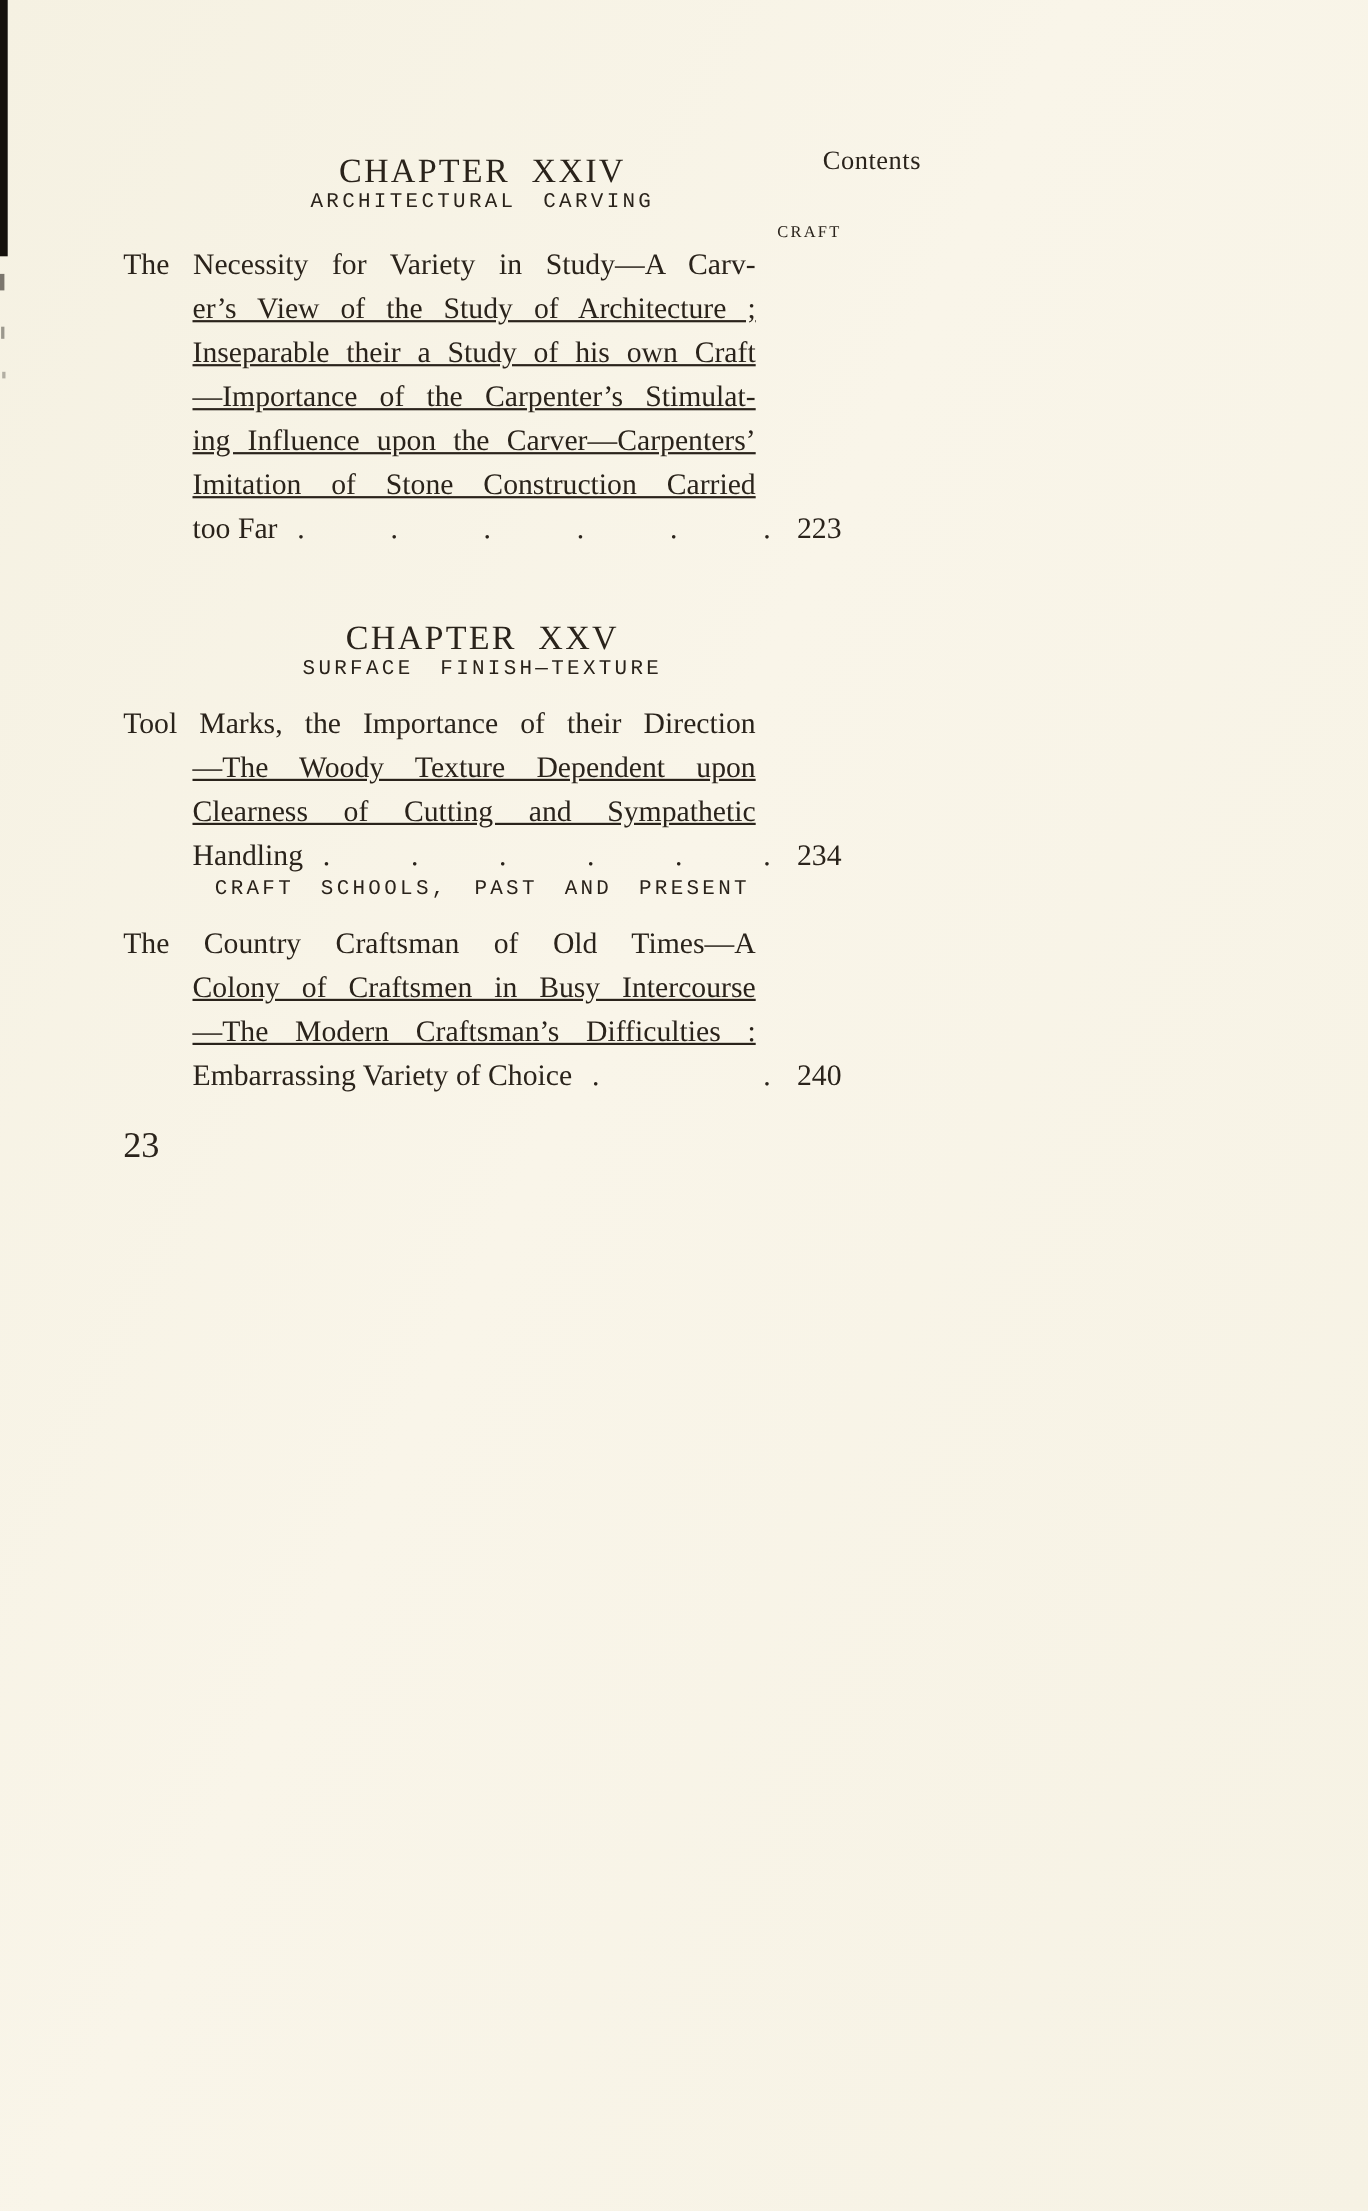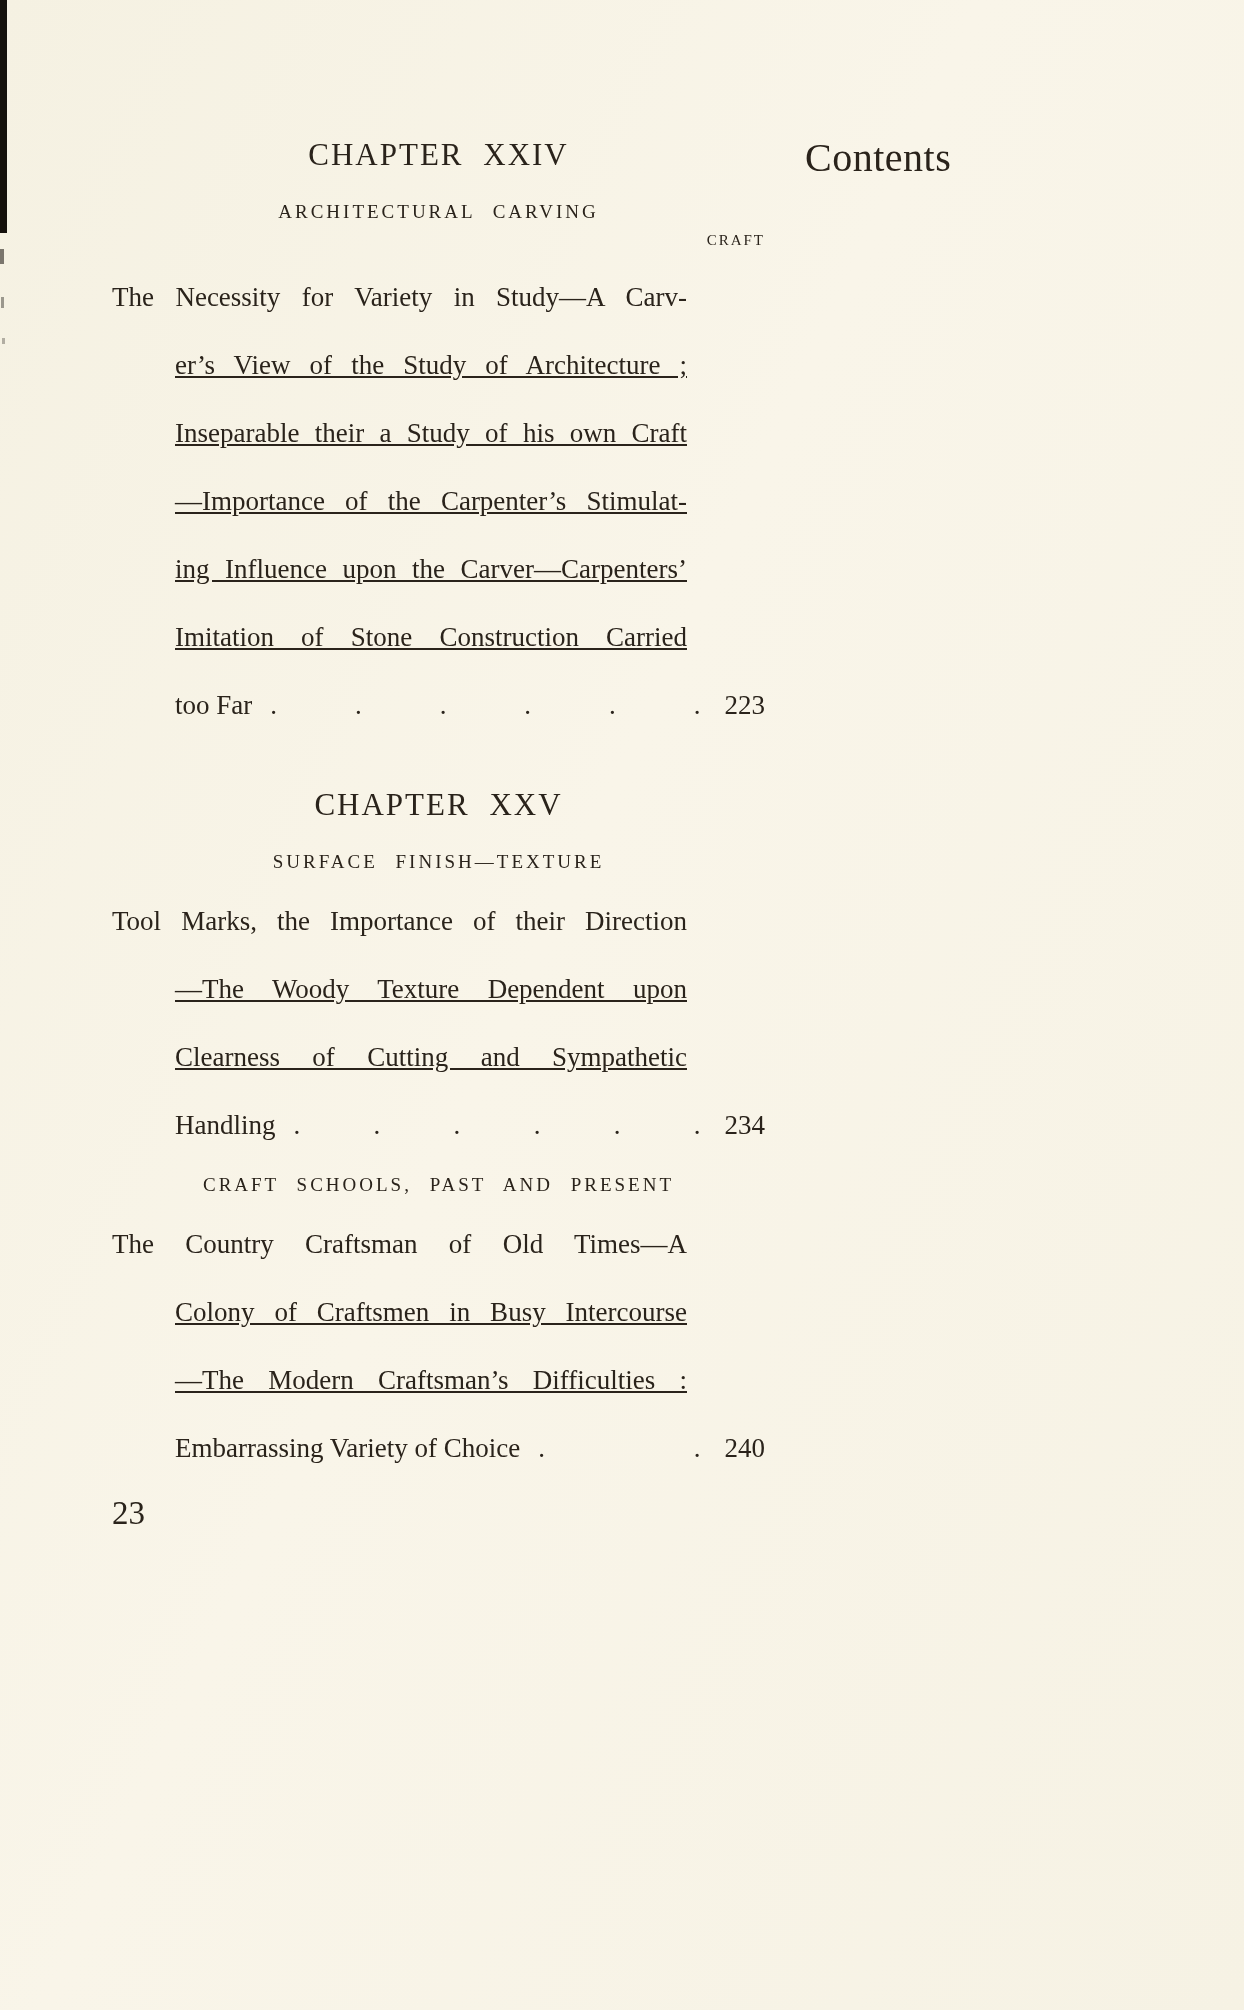--- a/index.html
+++ b/index.html
@@ -18,23 +18,23 @@
     position: absolute; left: 0; top: 0;
     width: 7px; height: 233px;
     background: #15110c;
   }
   .binding-dash-1 { position: absolute; left: 0; top: 249px; width: 4px; height: 15px; background: rgba(21,17,12,.55); }
   .binding-dash-2 { position: absolute; left: 1px; top: 297px; width: 3px; height: 11px; background: rgba(21,17,12,.4); }
   .binding-dash-3 { position: absolute; left: 2px; top: 338px; width: 3px; height: 6px; background: rgba(21,17,12,.3); }
 
   .running-header {
     position: absolute;
-    left: 805px;
+    left: 748px;
     top: 134px;
-    font-size: 40px;
+    font-size: 24px;
     letter-spacing: 0.5px;
   }
 
   .content {
     position: absolute;
     left: 112px;
     top: 0;
     width: 653px;
   }
 
@@ -50,42 +50,41 @@
   .ct-1 { margin-top: 138px; }
   .ct-2 { margin-top: 63px; }
   .ct-3 { margin-top: 112px; }
 
   .chapter-subtitle {
     text-align: center;
     font-size: 19px;
     letter-spacing: 3px;
     word-spacing: 10px;
     line-height: 22px;
-    margin-top: 29px;
+    font-family: Liberation Mono, monospace;
   }
 
   .page-label {
     text-align: right;
     font-size: 15px;
     letter-spacing: 2px;
     line-height: 17px;
     margin-top: 9px;
   }
 
   .entry {
     font-size: 27px;
     line-height: 40px;
   }
   .entry.spaced { margin-top: 18px; }
 
   .line {
     text-align: justify;
     text-align-last: justify;
     margin-right: 78px;
-    margin-top: 28px;
   }
   .line.cont { padding-left: 63px; text-decoration: underline; }
 
   .line.last {
     display: flex;
     align-items: baseline;
     padding-left: 63px;
     margin-right: 0;
     text-align: left;
     text-align-last: auto;

